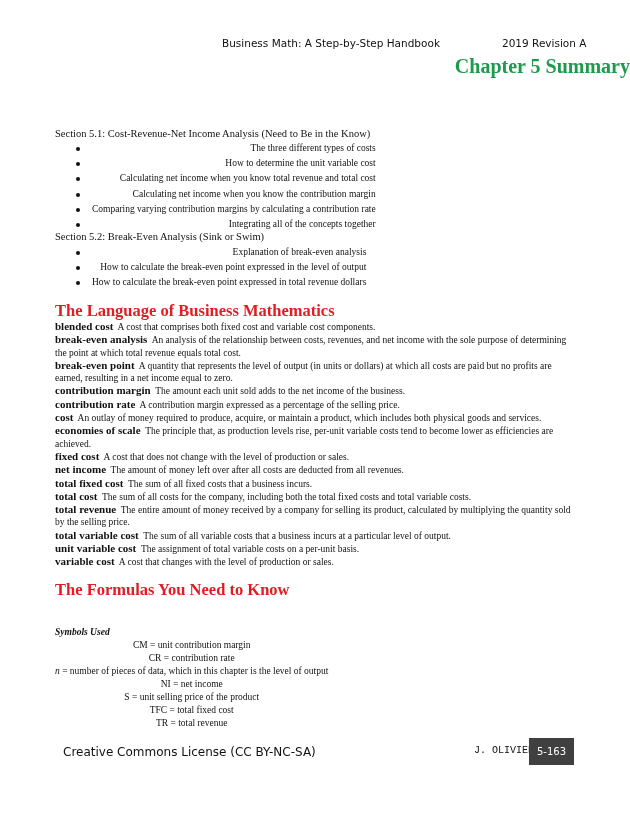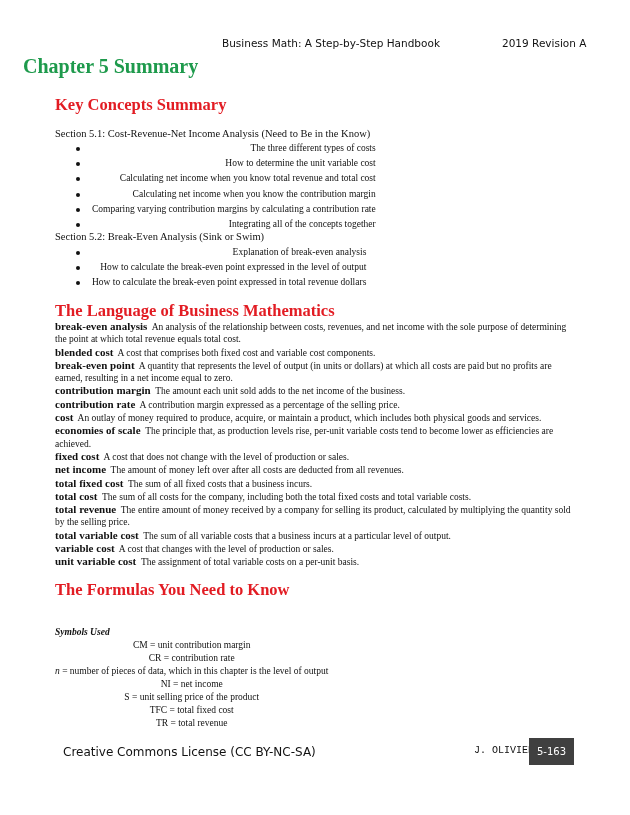--- a/index.html
+++ b/index.html
@@ -3,22 +3,22 @@
 <meta charset="utf-8">
 <style>
   html, body { margin: 0; padding: 0; background: #ffffff; }
   body { width: 630px; height: 815px; position: relative; overflow: hidden; }
   .page { position: absolute; left: 0; top: 0; width: 630px; height: 815px; }
 
   .hdr { position: absolute; top: 37px; font-family: "DejaVu Sans", sans-serif; font-size: 10.5px; color: #111; }
   .hdr.left { left: 222px; }
   .hdr.right { left: 502px; }
 
-  .chapter-title { position: absolute; top: 55px; left: 0; width: 630px; text-align: left;
-    font-family: "Liberation Serif", serif; font-weight: bold; font-size: 20px; color: #1e9a4c; padding-left: 23px; box-sizing: border-box; }
+  .chapter-title { position: absolute; top: 55px; left: 0; width: 630px; text-align: right;
+    font-family: "Liberation Serif", serif; font-weight: bold; font-size: 20px; color: #1e9a4c; padding-left: 13px; box-sizing: border-box; }
 
   .h2 { position: absolute; left: 55px; font-family: "Liberation Serif", serif; font-weight: bold; font-size: 16.5px; color: #e21c23; }
 
   .sec { position: absolute; left: 55px; font-family: "Liberation Serif", serif; font-weight: normal; font-size: 10.5px; color: #111; }
 
   .bullets { position: absolute; left: 72px; margin: 0; padding: 0; list-style: none; text-align: right; }
   .bullets li { position: relative; height: 15.2px; font-family: "Liberation Serif", serif; font-size: 9.5px; color: #111; padding-left: 20px; line-height: 15.2px; white-space: nowrap; }
   .bullets li .dot { position: absolute; left: 4px; top: 6px; width: 4px; height: 4px; border-radius: 50%; background: #111; }
 
   .gloss { position: absolute; left: 55px; width: 525px; font-family: "Liberation Serif", serif; font-size: 9.5px; color: #111; line-height: 12.3px; }
@@ -38,21 +38,20 @@
 </head>
 <body>
 
 <div class="page">
 
   <div class="hdr left">Business Math: A Step-by-Step Handbook</div>
   <div class="hdr right">2019 Revision A</div>
 
   <div class="chapter-title">Chapter 5 Summary</div>
 
-  <div class="h2" style="top:95px;">Key Concepts Summary</div>
 
   <div class="sec" style="top:128px;">Section 5.1: Cost-Revenue-Net Income Analysis (Need to Be in the Know)</div>
   <ul class="bullets" style="top:141px;">
     <li><span class="dot"></span><span>The three different types of costs</span></li>
     <li><span class="dot"></span><span>How to determine the unit variable cost</span></li>
     <li><span class="dot"></span><span>Calculating net income when you know total revenue and total cost</span></li>
     <li><span class="dot"></span><span>Calculating net income when you know the contribution margin</span></li>
     <li><span class="dot"></span><span>Comparing varying contribution margins by calculating a contribution rate</span></li>
     <li><span class="dot"></span><span>Integrating all of the concepts together</span></li>
   </ul>
@@ -60,35 +59,35 @@
   <div class="sec" style="top:231px;">Section 5.2: Break-Even Analysis (Sink or Swim)</div>
   <ul class="bullets" style="top:245px;">
     <li><span class="dot"></span><span>Explanation of break-even analysis</span></li>
     <li><span class="dot"></span><span>How to calculate the break-even point expressed in the level of output</span></li>
     <li><span class="dot"></span><span>How to calculate the break-even point expressed in total revenue dollars</span></li>
   </ul>
 
   <div class="h2" style="top:301px;">The Language of Business Mathematics</div>
 
   <div class="gloss" style="top:320px;">
+    <p class="entry"><span class="term">blended cost</span>&nbsp; <span>A cost that comprises both fixed cost and variable cost components.</span></p>
     <p class="entry"><span class="term">break-even analysis</span>&nbsp; <span>An analysis of the relationship between costs, revenues, and net income with the sole purpose of determining the point at which total revenue equals total cost.</span></p>
-    <p class="entry"><span class="term">blended cost</span>&nbsp; <span>A cost that comprises both fixed cost and variable cost components.</span></p>
     <p class="entry"><span class="term">break-even point</span>&nbsp; <span>A quantity that represents the level of output (in units or dollars) at which all costs are paid but no profits are earned, resulting in a net income equal to zero.</span></p>
     <p class="entry"><span class="term">contribution margin</span>&nbsp; <span>The amount each unit sold adds to the net income of the business.</span></p>
     <p class="entry"><span class="term">contribution rate</span>&nbsp; <span>A contribution margin expressed as a percentage of the selling price.</span></p>
     <p class="entry"><span class="term">cost</span>&nbsp; <span>An outlay of money required to produce, acquire, or maintain a product, which includes both physical goods and services.</span></p>
     <p class="entry"><span class="term">economies of scale</span>&nbsp; <span>The principle that, as production levels rise, per-unit variable costs tend to become lower as efficiencies are achieved.</span></p>
     <p class="entry"><span class="term">fixed cost</span>&nbsp; <span>A cost that does not change with the level of production or sales.</span></p>
     <p class="entry"><span class="term">net income</span>&nbsp; <span>The amount of money left over after all costs are deducted from all revenues.</span></p>
     <p class="entry"><span class="term">total fixed cost</span>&nbsp; <span>The sum of all fixed costs that a business incurs.</span></p>
     <p class="entry"><span class="term">total cost</span>&nbsp; <span>The sum of all costs for the company, including both the total fixed costs and total variable costs.</span></p>
     <p class="entry"><span class="term">total revenue</span>&nbsp; <span>The entire amount of money received by a company for selling its product, calculated by multiplying the quantity sold by the selling price.</span></p>
     <p class="entry"><span class="term">total variable cost</span>&nbsp; <span>The sum of all variable costs that a business incurs at a particular level of output.</span></p>
+    <p class="entry"><span class="term">unit variable cost</span>&nbsp; <span>The assignment of total variable costs on a per-unit basis.</span></p>
     <p class="entry"><span class="term">variable cost</span>&nbsp; <span>A cost that changes with the level of production or sales.</span></p>
-    <p class="entry"><span class="term">unit variable cost</span>&nbsp; <span>The assignment of total variable costs on a per-unit basis.</span></p>
   </div>
 
   <div class="h2" style="top:580px;">The Formulas You Need to Know</div>
 
   <div class="symbols">
     <div class="sym-title">Symbols Used</div>
     <div class="sym"><span>CM</span> = <span>unit contribution margin</span></div>
     <div class="sym"><span>CR</span> = <span>contribution rate</span></div>
     <div class="sym"><span class="it">n</span> = <span>number of pieces of data, which in this chapter is the level of output</span></div>
     <div class="sym"><span>NI</span> = <span>net income</span></div>

